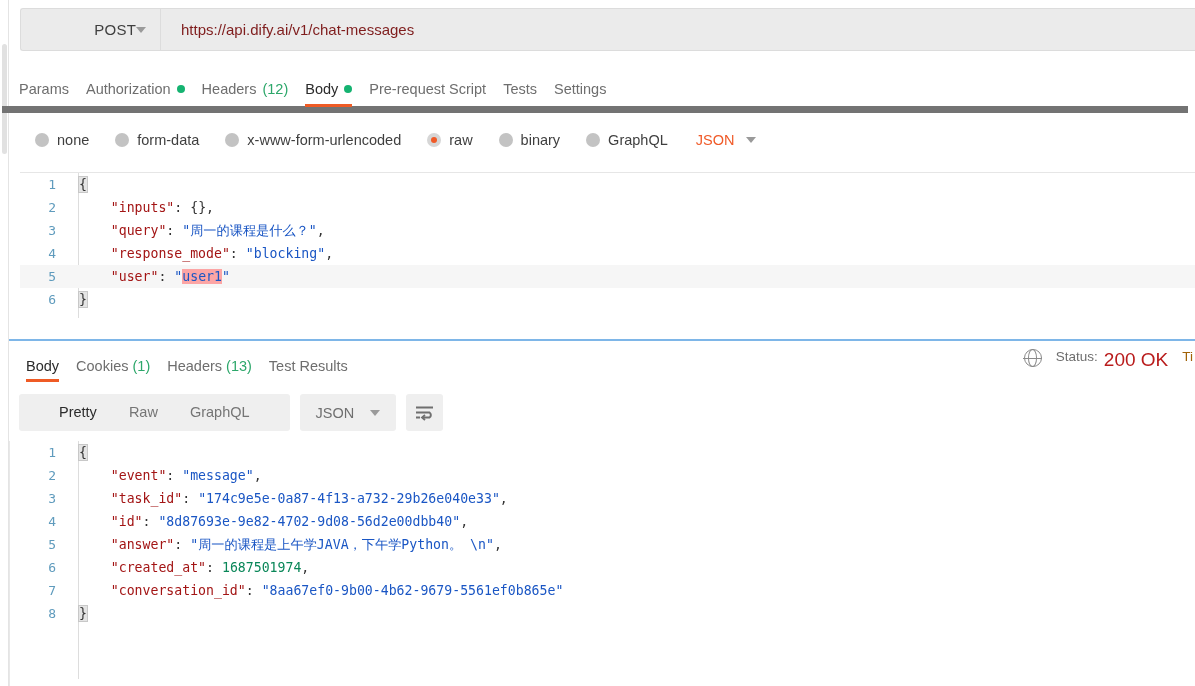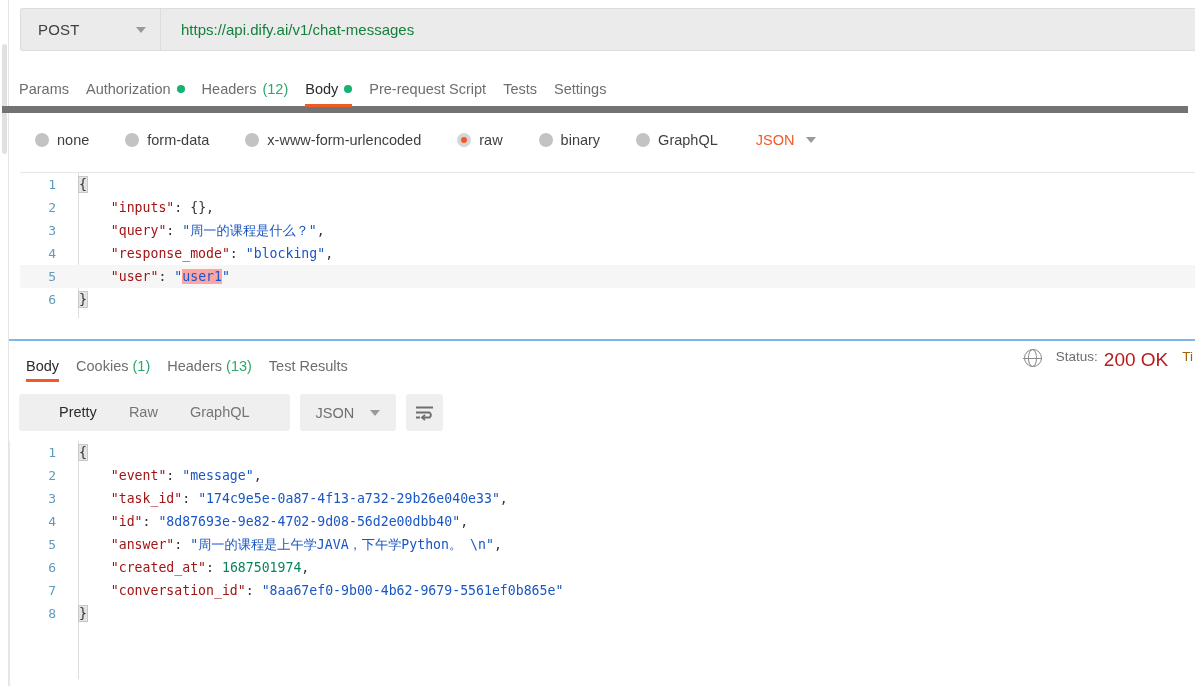--- a/index.html
+++ b/index.html
@@ -42,21 +42,21 @@
     align-items: stretch;
   }
   .method-box {
     width: 140px;
     background: #ebebeb;
     border: 1px solid #dcdcdc;
     border-right: none;
     border-radius: 3px 0 0 3px;
     display: flex;
     align-items: center;
-    justify-content: space-between;
+    justify-content: flex-end;
     padding: 0 14px 0 17px;
   }
   .method-label {
     font-size: 15px;
     color: #3f3f3f;
     letter-spacing: .2px;
   }
   .caret-dn {
     width: 0; height: 0;
     border-left: 5px solid transparent;
@@ -67,21 +67,21 @@
     flex: 1;
     background: #ebebeb;
     border: 1px solid #dcdcdc;
     border-left: 1px solid #dcdcdc;
     display: flex;
     align-items: center;
     padding-left: 20px;
   }
   .url-text {
     font-size: 15px;
-    color: #15803d;
+    color: #7f1d1d;
   }
 
   
   .req-tabs {
     position: absolute;
     left: 2px; top: 74px;
     width: 1186px; height: 39px;
     display: flex;
     align-items: flex-end;
     border-bottom: 7px solid #737373;
@@ -116,21 +116,20 @@
   .cnt { color: #2ca76a; }
 
   
   .radio-row {
     position: absolute;
     left: 9px; top: 122px;
     width: 1186px; height: 36px;
     display: flex;
     align-items: center;
     padding-left: 26px;
-    gap: 10px;
   }
   .radio-item {
     display: flex;
     align-items: center;
     gap: 8px;
     margin-right: 26px;
     font-size: 14.5px;
     color: #3f3f3f;
     cursor: pointer;
     white-space: nowrap;

